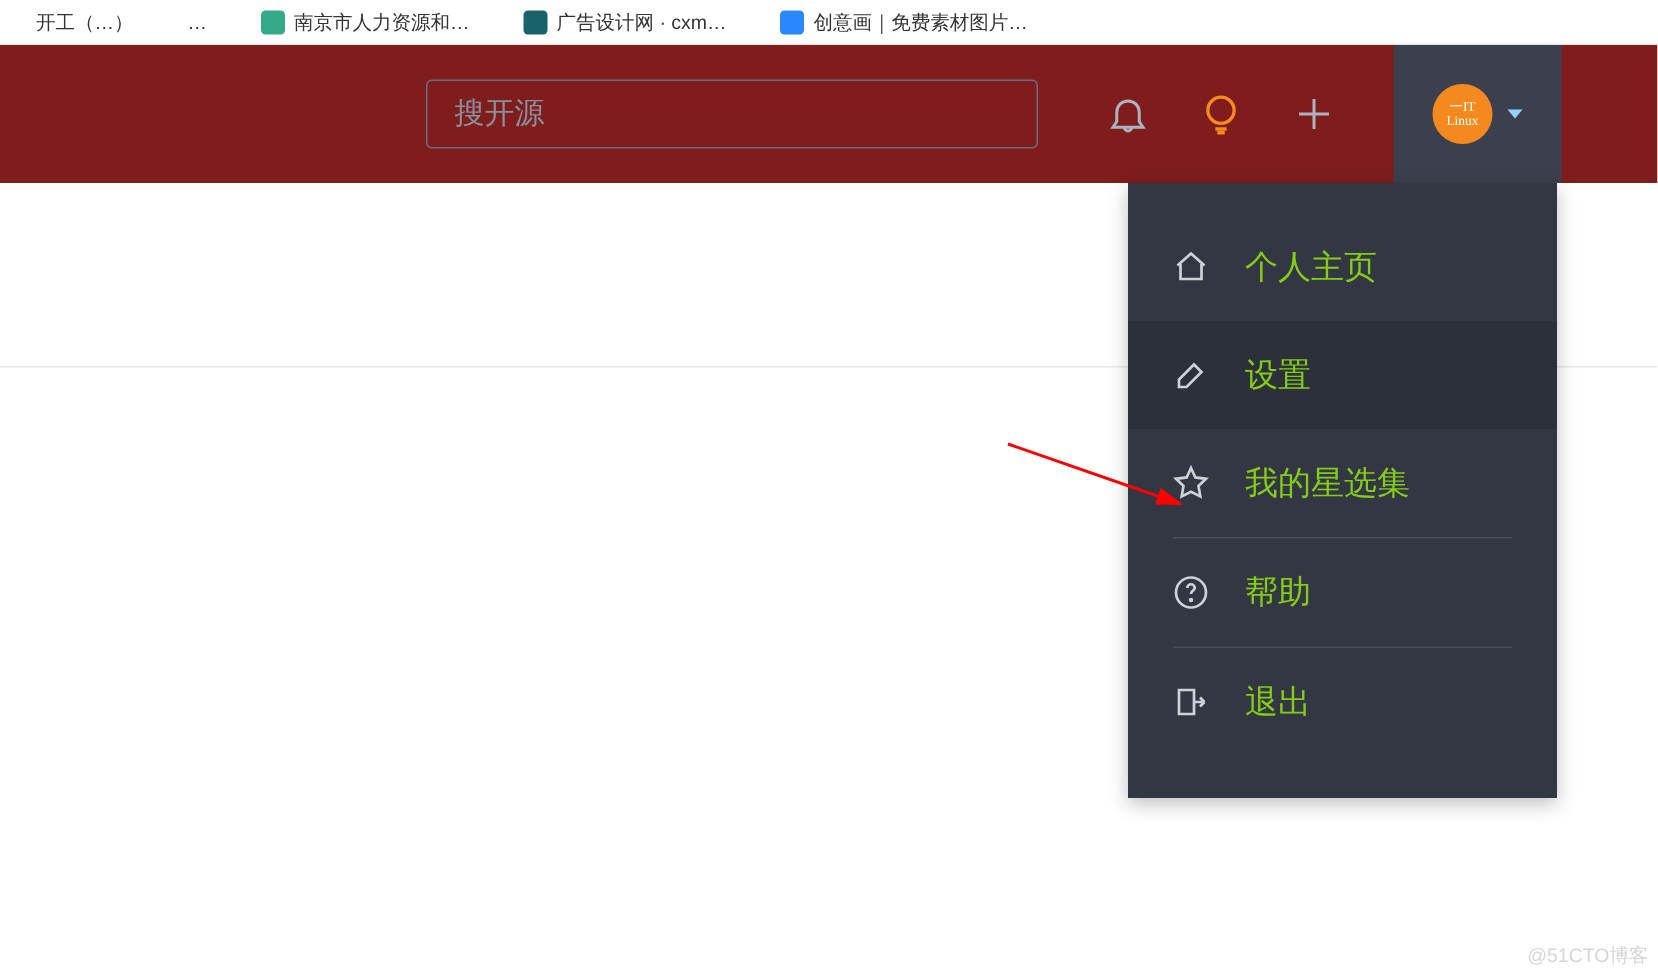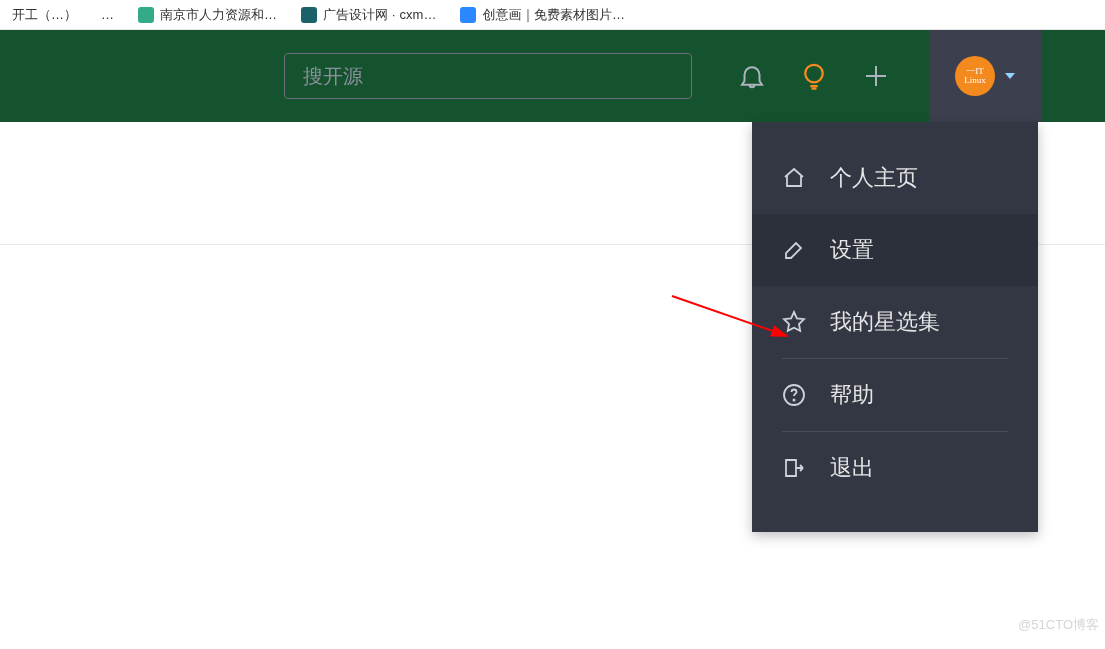--- a/index.html
+++ b/index.html
@@ -10,30 +10,30 @@
       border-bottom: 1px solid #e5e5e5;
       display: flex;
       align-items: center;
       gap: 24px;
       padding: 0 12px;
       color: #333;
       font-size: 13px;
       white-space: nowrap;
       overflow: hidden;
     }
-    .bm-item { display: flex; align-items: center; gap: 6px; }
+    .bm-item { display: flex; align-items: center; gap: 6px; margin-left: 12px; }
     .bm-favicon { width: 16px; height: 16px; border-radius: 3px; display:inline-block; }
     .bm-green { background:#3a8; }
     .bm-blue  { background:#2b87ff; }
     .bm-dark  { background:#1a626a; }
 
     
     .header {
       height: 92px;
-      background: #14532d;
+      background: #7f1d1d;
       display: flex;
       align-items: center;
       padding-left: 284px;
       gap: 10px;
       position: relative;
     }
     .search-box {
       width: 408px;
       height: 46px;
       border: 1px solid #6b6f7c;
@@ -87,21 +87,21 @@
       border-top: 1px solid #e8e8e8;
     }
 
     
     .dropdown {
       position: absolute;
       top: 122px;
       left: 752px;
       width: 286px;
       background: #333744;
-      color: #e5e5e5;
+      color: #84cc16;
       padding-top: 20px;
       padding-bottom: 28px;
       box-shadow: 0 4px 12px rgba(0,0,0,.25);
     }
     .dd-item {
       display: flex;
       align-items: center;
       height: 72px;
       gap: 24px;
       padding: 0 30px 0 30px;
@@ -124,21 +124,21 @@
     .annotation-arrow {
       position: absolute;
       left: 667px;
       top: 286px;
       pointer-events: none;
     }
 
     .watermark {
       position:absolute;
       right:6px;
-      bottom:15px;
+      bottom:3px;
       font-size:13px;
       color:#d5d5d5;
     }
   </style>
 </head>
 <body>
 
 <div class="bookmarks-strip">
   <span class="bm-item">
     <span>开工（…）</span>

